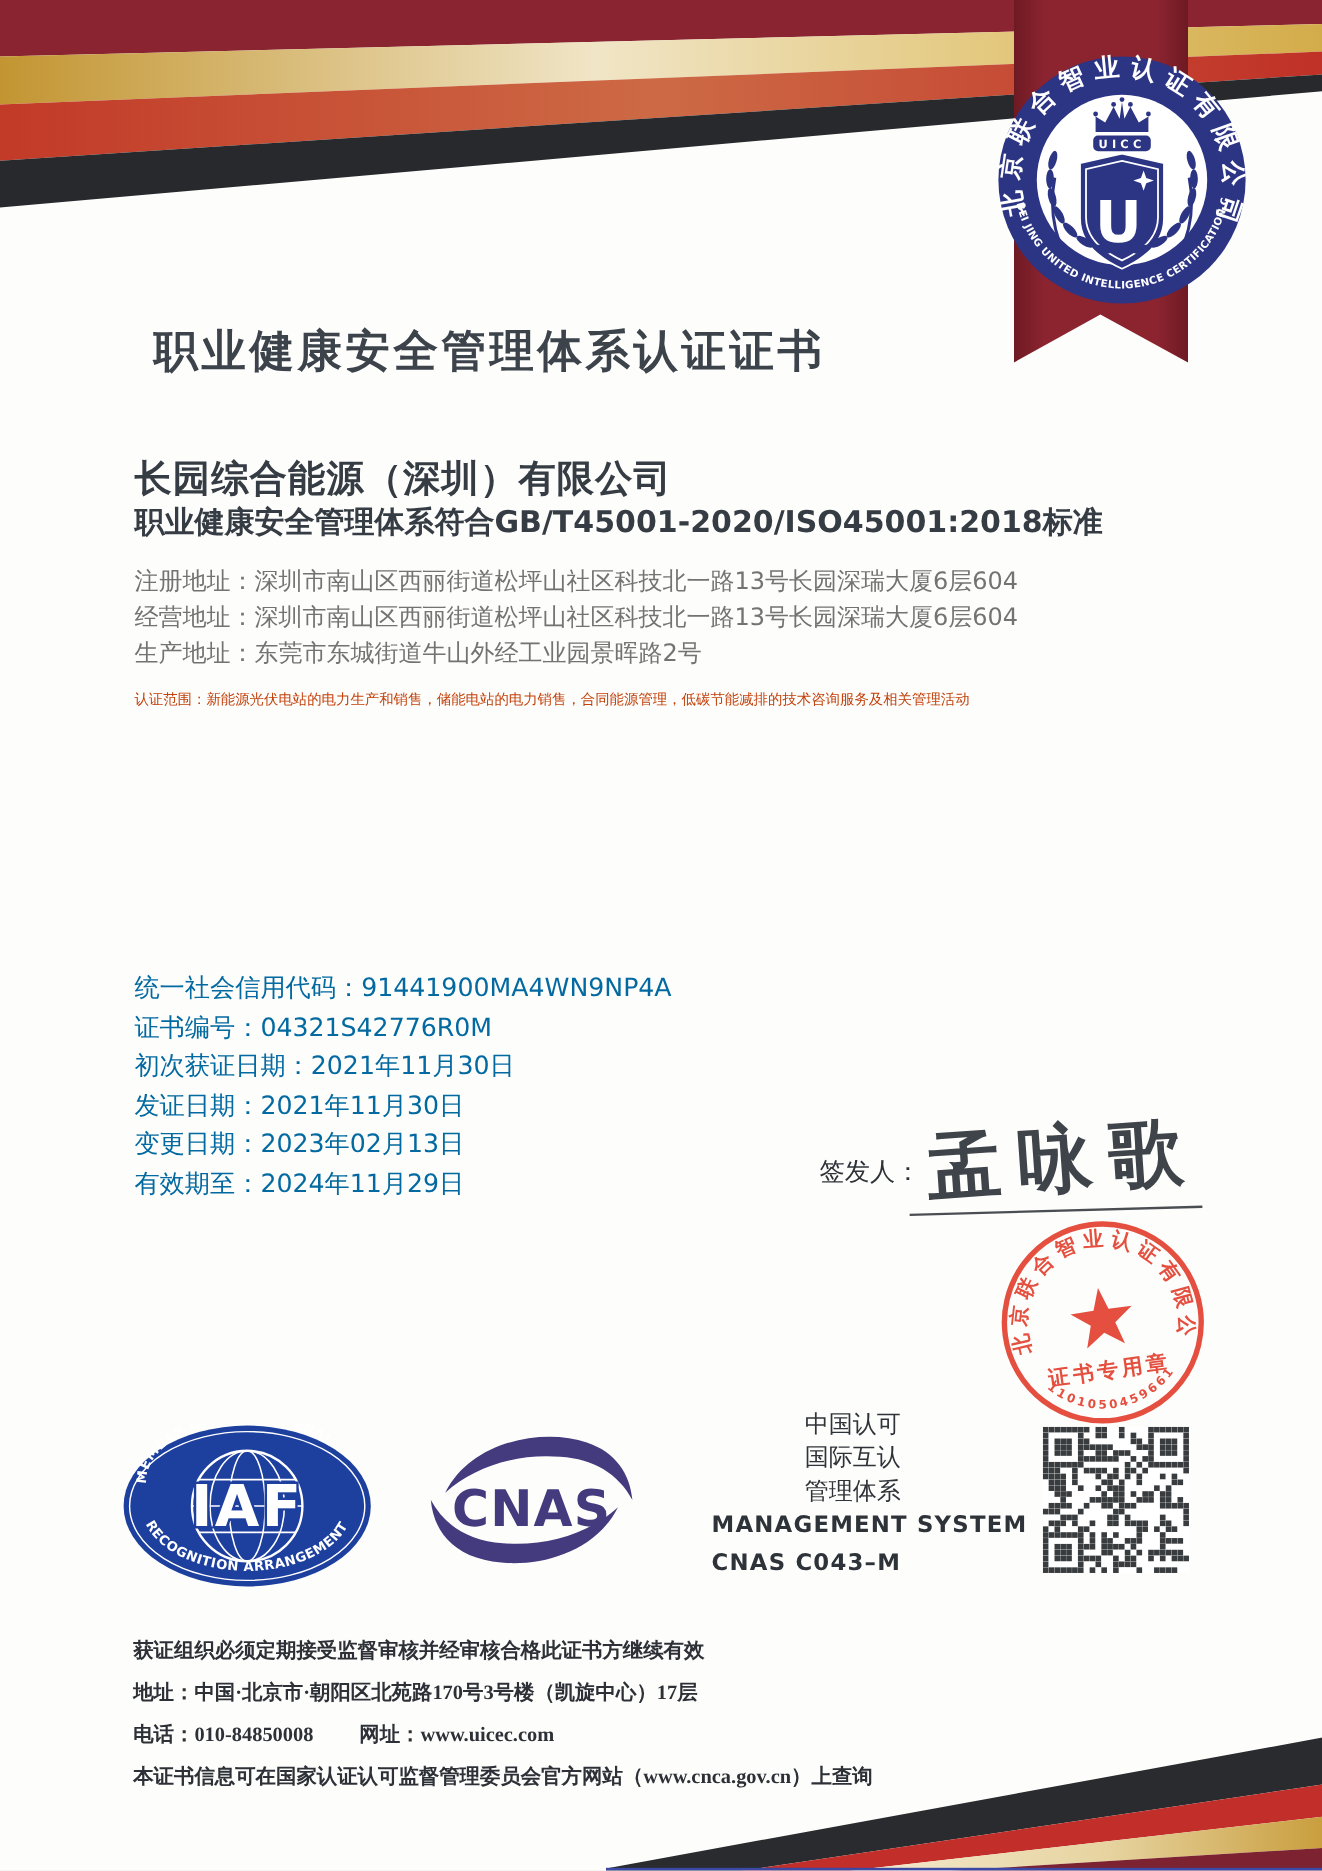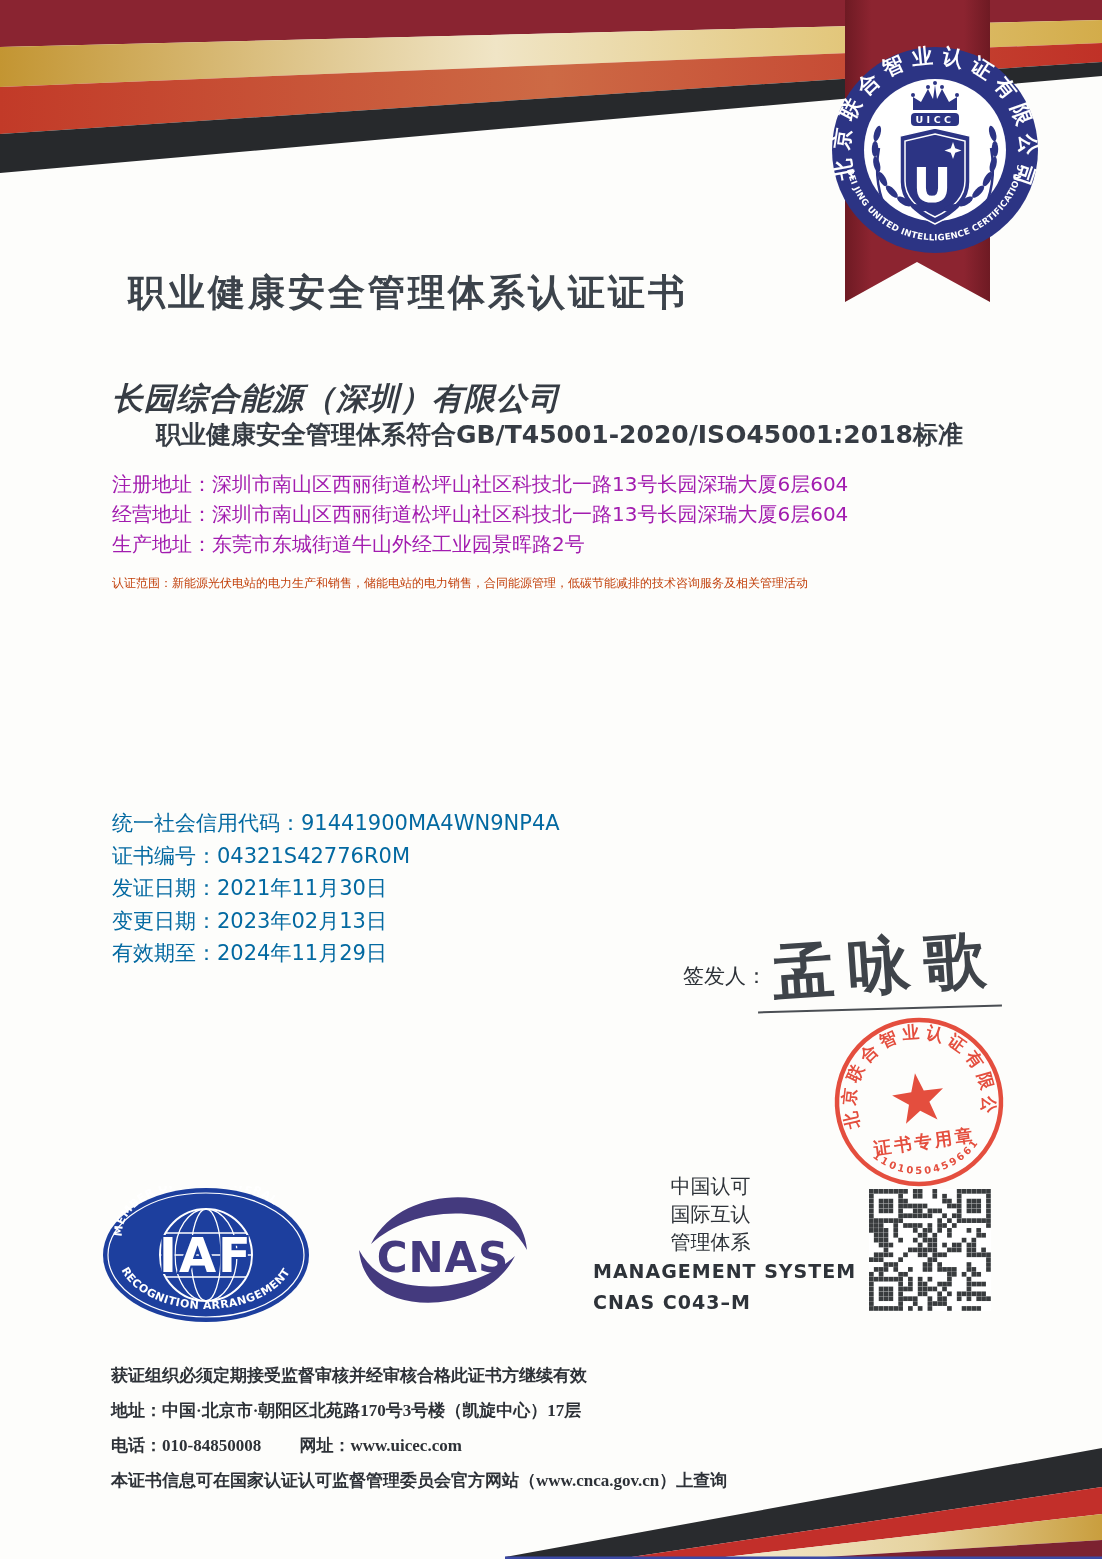--- a/index.html
+++ b/index.html
@@ -2,23 +2,23 @@
 <html><head>
 <meta charset="utf-8">
 <style>
   html,body{margin:0;padding:0;background:#e8e8e6;}
   .page{position:relative;width:1102px;height:1559px;background:#fdfdfb;overflow:hidden;
         font-family:"DejaVu Sans","Liberation Sans",sans-serif;color:#30353b;}
   .abs{position:absolute;}
   svg{display:block;}
   
   .title{left:128px;top:268px;font-size:37px;font-weight:bold;color:#3c434b;letter-spacing:3px;}
-  .company{left:112px;top:378px;font-size:31px;font-weight:bold;color:#363c44;letter-spacing:1px;font-style:italic;}
-  .standard{left:112px;top:418px;font-size:25px;font-weight:bold;color:#363c44;margin-left:44px;}
-  .addresses{left:112px;top:469px;font-size:20px;line-height:30px;color:#a21caf;}
+  .company{left:112px;top:378px;font-size:31px;font-weight:bold;color:#363c44;letter-spacing:1px;}
+  .standard{left:112px;top:418px;font-size:25px;font-weight:bold;color:#363c44;}
+  .addresses{left:112px;top:469px;font-size:20px;line-height:30px;color:#737373;}
   .scope{left:112px;top:568px;width:880px;font-size:12px;line-height:30px;color:#c2410c;}
   .creds{left:112px;top:807px;font-size:21px;line-height:32.5px;color:#0369a1;}
   .issuer-label{left:683px;top:962px;font-size:21px;color:#2e3339;}
   .signature{left:772px;top:924px;font-size:62px;font-weight:bold;color:#3f444a;
              letter-spacing:14px;transform:rotate(-4deg);}
   .sig-line{left:758px;top:1008px;width:244px;height:2px;background:#4a4e53;transform:rotate(-1.6deg);}
   .cnas-text{left:565px;top:1172px;}
   .cnas-text .cn{font-size:20px;line-height:28px;color:#2e3339;text-align:center;}
   .cnas-text .en{font-size:19px;line-height:31px;font-weight:bold;color:#2e3339;letter-spacing:1px;margin-left:28px;}
   .footer{left:111px;top:1364px;font-family:"Liberation Serif","DejaVu Serif",serif;
@@ -119,20 +119,21 @@
     <div>注册地址：深圳市南山区西丽街道松坪山社区科技北一路13号长园深瑞大厦6层604</div>
     <div>经营地址：深圳市南山区西丽街道松坪山社区科技北一路13号长园深瑞大厦6层604</div>
     <div>生产地址：东莞市东城街道牛山外经工业园景晖路2号</div>
   </div>
 
   <div class="abs scope">认证范围：新能源光伏电站的电力生产和销售，储能电站的电力销售，合同能源管理，低碳节能减排的技术咨询服务及相关管理活动</div>
 
   <div class="abs creds">
     <div>统一社会信用代码：91441900MA4WN9NP4A</div>
     <div>证书编号：04321S42776R0M</div>
+    <div>初次获证日期：2021年11月30日</div>
     <div>发证日期：2021年11月30日</div>
     <div>变更日期：2023年02月13日</div>
     <div>有效期至：2024年11月29日</div>
   </div>
 
   <div class="abs issuer-label">签发人：</div>
   <div class="abs signature">孟咏歌</div>
   <div class="abs sig-line"></div>
 
   <svg class="abs" style="left:828px;top:1014px" width="182" height="182" viewBox="0 0 182 182">

